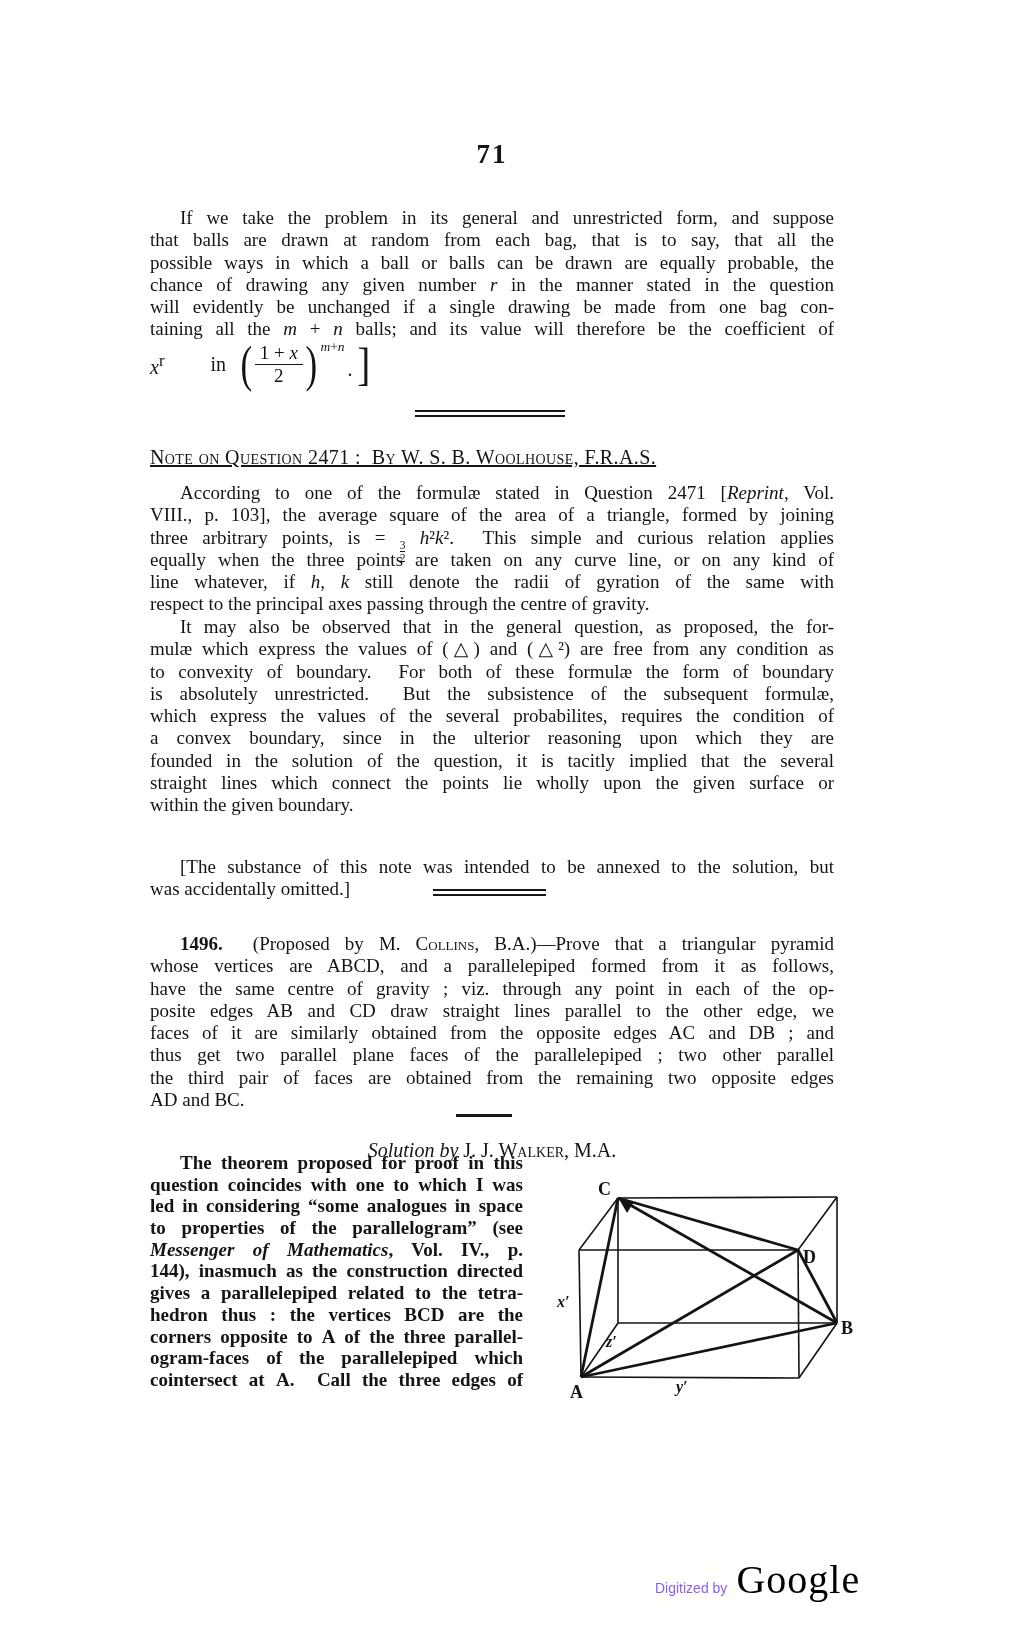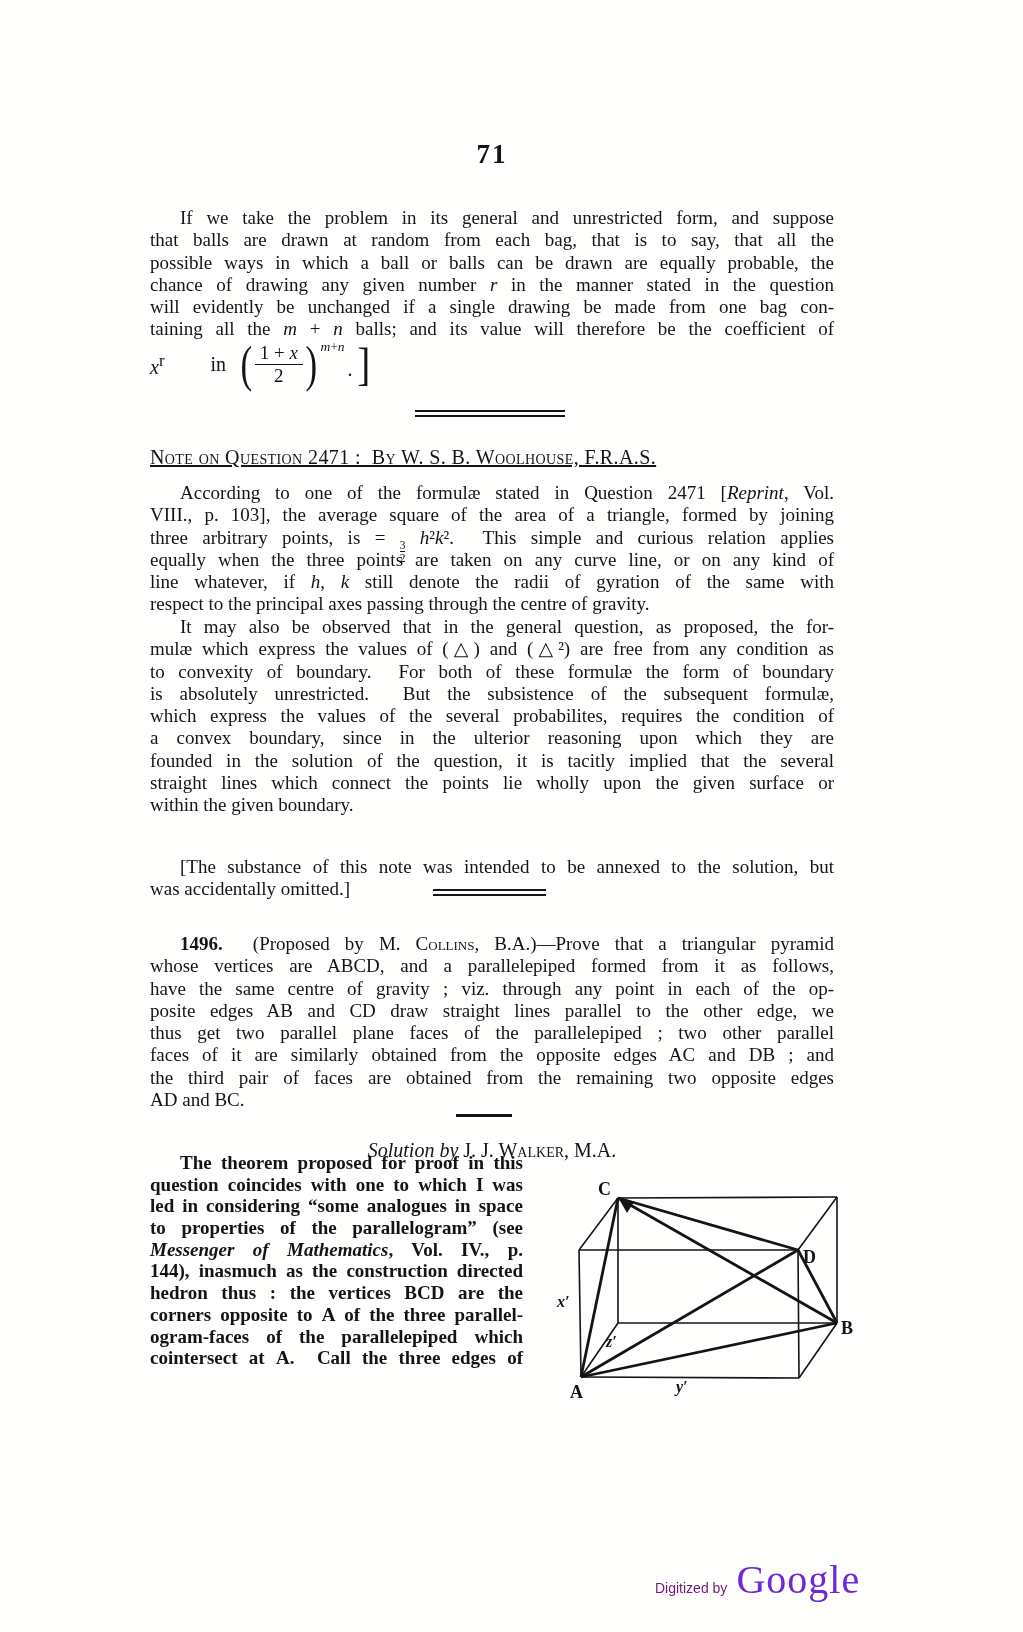--- a/index.html
+++ b/index.html
@@ -43,22 +43,22 @@
   .sol-head{top:1139px;left:150px;width:684px;text-align:center;font-size:20px;}
   .sol-col{top:1152px;left:150px;width:373px;font-weight:bold;}
   .sol-col .jline{height:21.7px;line-height:21.7px;}
   
   .figure{top:1170px;left:540px;width:340px;height:240px;}
   .figure svg text{font-family:"Liberation Serif",serif;fill:#141414;}
   .vlab{font-size:18px;font-weight:bold;}
   .plab{font-size:16px;font-weight:bold;font-style:italic;}
   
   .watermark{top:1556px;left:655px;display:flex;align-items:baseline;gap:9px;}
-  .wm-digitized{font-family:"Liberation Sans",sans-serif;font-size:14px;color:#701a75;}
-  .wm-google{font-size:40px;color:#6d28d9;letter-spacing:1px;}
+  .wm-digitized{font-family:"Liberation Sans",sans-serif;font-size:14px;color:#8b5cf6;}
+  .wm-google{font-size:40px;color:#000000;letter-spacing:1px;}
 </style>
 </head>
 <body>
 
 <div class="page">
 
   <div class="abs pageno">71</div>
 
   <div class="abs para cont" style="top:207px;">
       <span class="jline">If we take the problem in its general and unrestricted form, and suppose</span>
@@ -116,37 +116,38 @@
       <span class="jline">was accidentally omitted.]</span>
     </div>
 
   <div class="abs drule rule2"></div>
 
   <div class="abs para" style="top:933px;">
       <span class="jline"><b>1496.</b> &nbsp;(Proposed by M. <span class="sc">Collins</span>, B.A.)—Prove that a triangular pyramid</span>
       <span class="jline">whose vertices are ABCD, and a parallelepiped formed from it as follows,</span>
       <span class="jline">have the same centre of gravity ; viz. through any point in each of the op-</span>
       <span class="jline">posite edges AB and CD draw straight lines parallel to the other edge, we</span>
+      <span class="jline">faces of it are similarly obtained from the opposite edges AC and DB ; and</span>
       <span class="jline">thus get two parallel plane faces of the parallelepiped ; two other parallel</span>
-      <span class="jline">faces of it are similarly obtained from the opposite edges AC and DB ; and</span>
       <span class="jline">the third pair of faces are obtained from the remaining two opposite edges</span>
       <span class="jline">AD and BC.</span>
     </div>
 
   <div class="abs srule"></div>
 
   <div class="abs sol-head"><i>Solution by</i> <span class="sc">J. J. Walker</span>, M.A.</div>
 
   <div class="abs para cont sol-col">
       <span class="jline">The theorem proposed for proof in this</span>
       <span class="jline">question coincides with one to which I was</span>
       <span class="jline">led in considering “some analogues in space</span>
       <span class="jline">to properties of the parallelogram” (see</span>
       <span class="jline"><i>Messenger of Mathematics</i>, Vol. IV., p.</span>
       <span class="jline">144), inasmuch as the construction directed</span>
+      <span class="jline">gives a parallelepiped related to the tetra-</span>
       <span class="jline">hedron thus : the vertices <b>BCD</b> are the</span>
       <span class="jline">corners opposite to <b>A</b> of the three parallel-</span>
       <span class="jline">ogram-faces of the parallelepiped which</span>
       <span class="jline">cointersect at <b>A</b>. &nbsp;Call the three edges of</span>
     </div>
 
   <div class="abs figure">
     <svg width="340" height="240" viewBox="0 0 340 240">
       <g stroke="#141414" stroke-width="1.6" fill="none">
 

